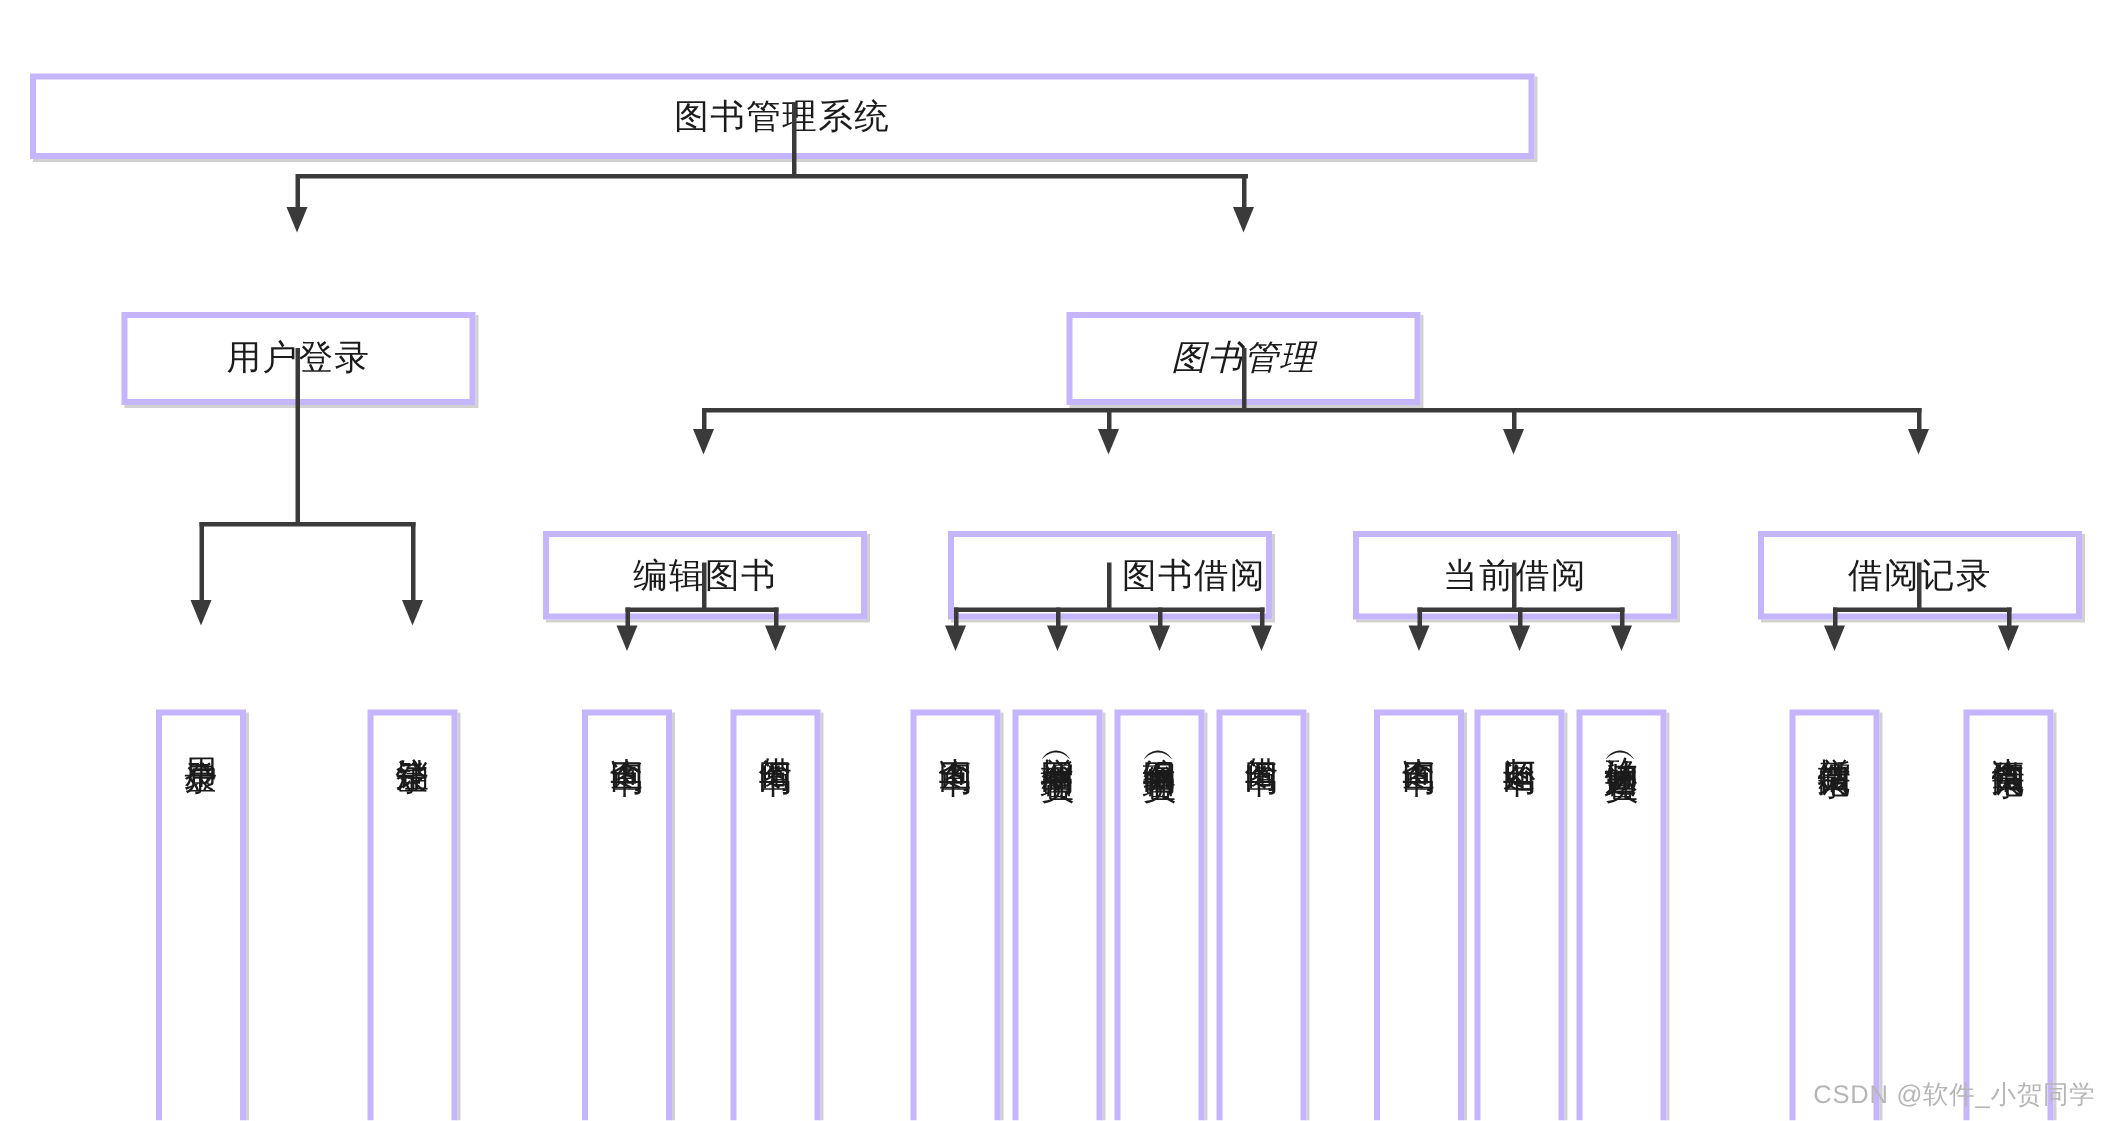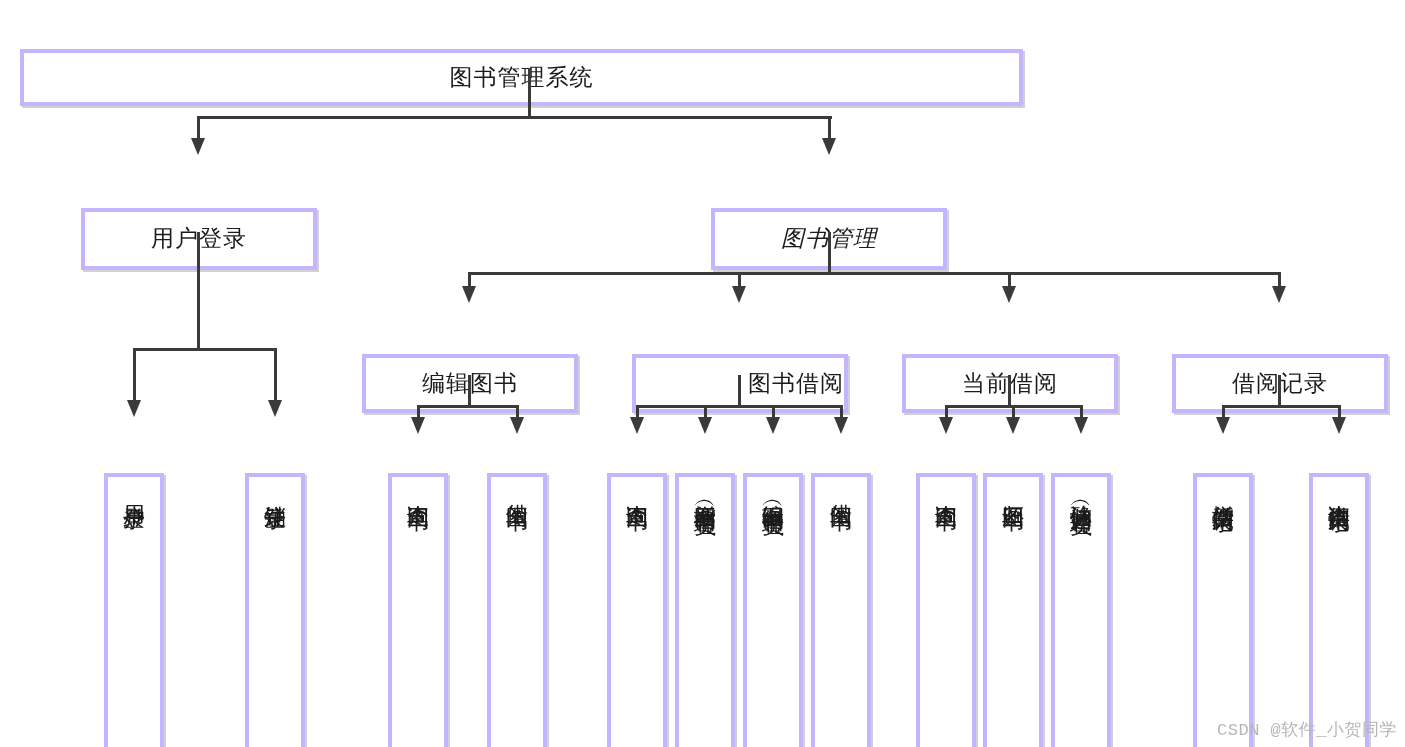--- a/index.html
+++ b/index.html
@@ -70,21 +70,21 @@
     border-top: 17px solid #3a3a3a;
   }
   .watermark {
     position: absolute;
     right: 8px;
     bottom: 6px;
     font-size: 17px;
     color: #b6b6b6;
     letter-spacing: 0.5px;
     white-space: nowrap;
-    font-family: Liberation Mono, monospace;
+    font-family: Liberation Sans, sans-serif;
   }
 </style>
 </head>
 <body>
 
 <div id="canvas">
 
   <div class="node root horiz" style="left:20px; top:11px; width:1003px; height:57px;">
     <span>图书管理系统</span>
   </div>

